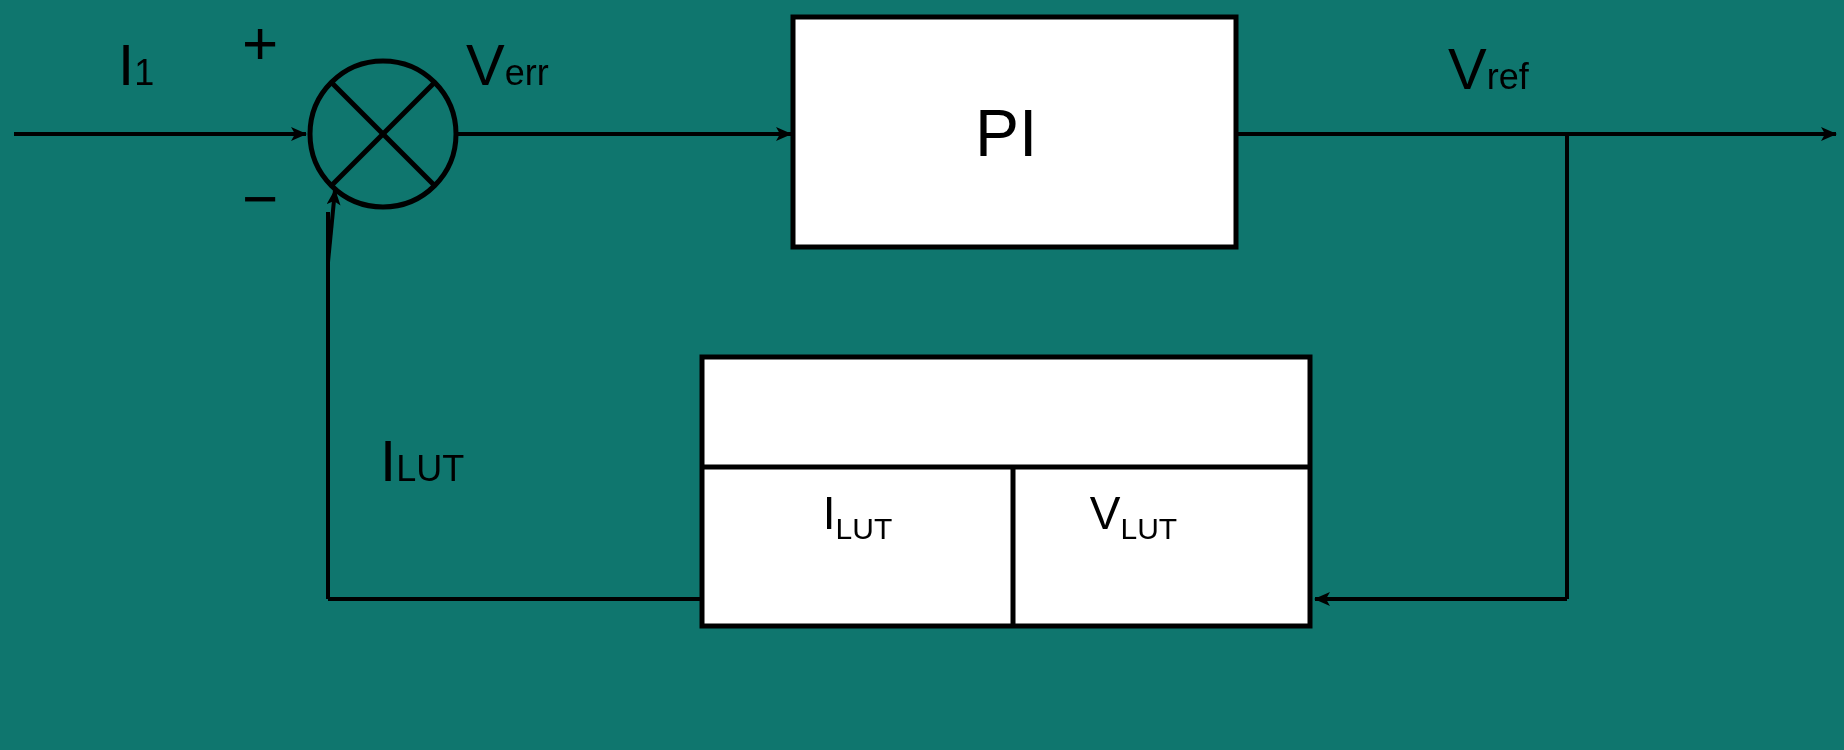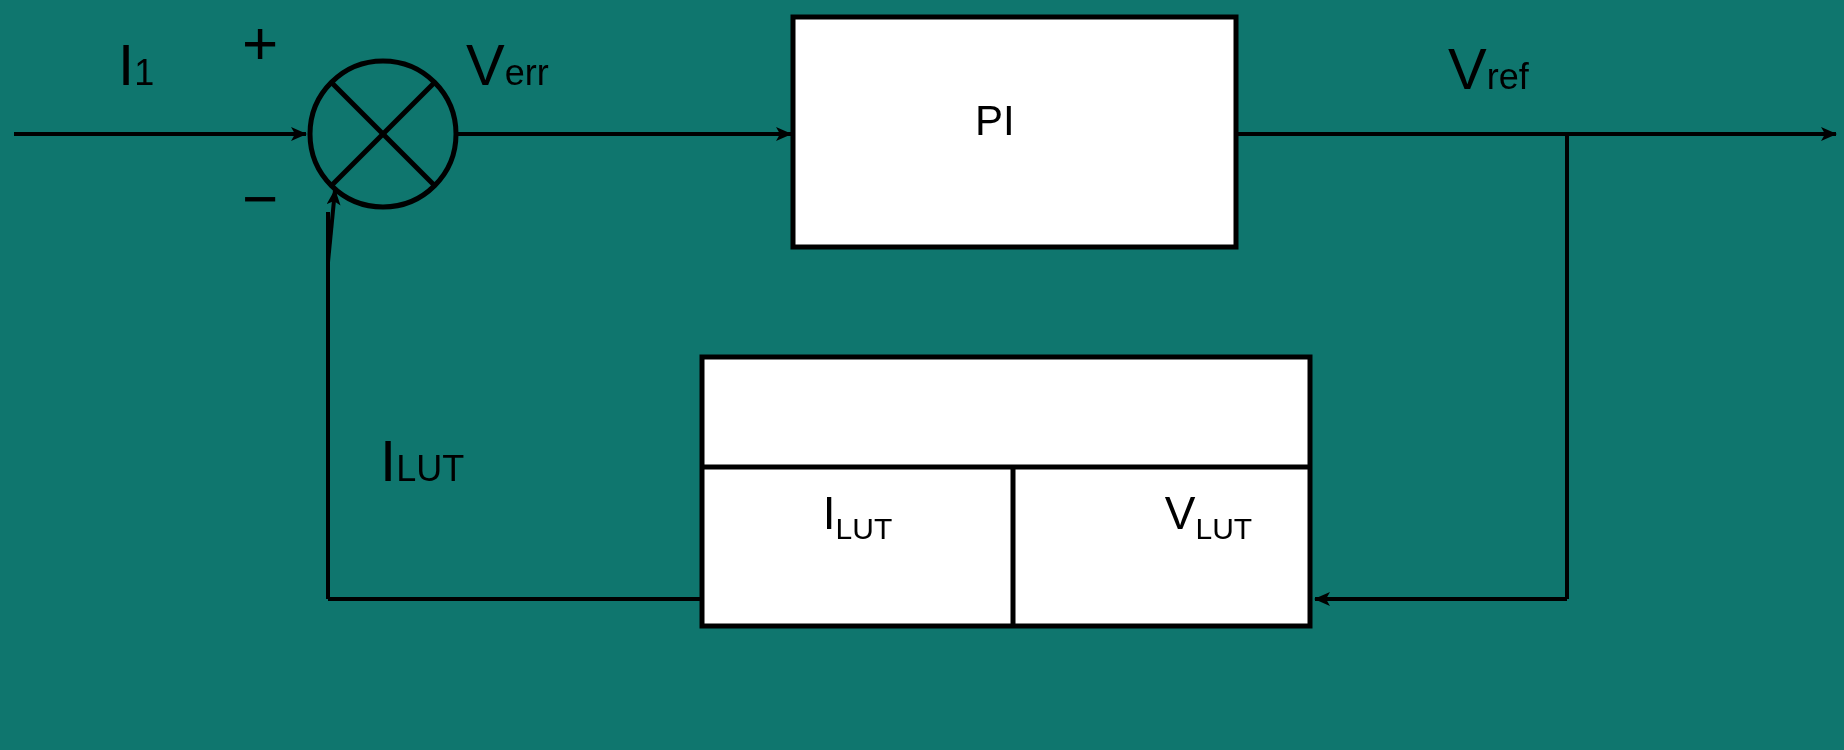--- a/index.html
+++ b/index.html
@@ -42,21 +42,21 @@
     font-size: 62px;
     line-height: 1;
     font-family: "Liberation Sans", sans-serif;
   }
   .blocktext {
     position: absolute;
     color: #000000;
     white-space: nowrap;
     line-height: 1;
   }
-  .blocktext-pi { font-size: 42px; }
+  .blocktext-pi { font-size: 66px; }
   .blocktext-lut { font-size: 48px; }
   .blocktext-cell { font-size: 46px; }
   .cell-sub { font-size: 30px; }
 </style>
 </head>
 <body>
 
 <div id="canvas">
 
   <svg id="diagram-svg" viewBox="0 0 1844 750" xmlns="http://www.w3.org/2000/svg">
@@ -107,17 +107,17 @@
 
   <div class="lbl lbl-main" style="left: 466px; top: 36px; text-align: right;"><span>V</span><sub class="lbl-sub">err</sub></div>
 
   <div class="blocktext blocktext-pi" style="left: 975px; top: 100px;">PI</div>
 
   <div class="lbl lbl-main" style="left: 1448px; top: 40px;"><span>V</span><sub class="lbl-sub">ref</sub></div>
 
 
   <div class="blocktext blocktext-cell" style="left: 702px; top: 490px; width: 311px; text-align: center;"><span>I</span><sub class="cell-sub">LUT</sub></div>
 
-  <div class="blocktext blocktext-cell" style="left: 1060px; top: 490px; width: 297px; text-align: center;"><span>V</span><sub class="cell-sub">LUT</sub></div>
+  <div class="blocktext blocktext-cell" style="left: 985px; top: 490px; width: 297px; text-align: center;"><span>V</span><sub class="cell-sub">LUT</sub></div>
 
   <div class="lbl lbl-main" style="left: 380px; top: 432px;"><span>I</span><sub class="lbl-sub">LUT</sub></div>
 
 </div>
 
 </body></html>

